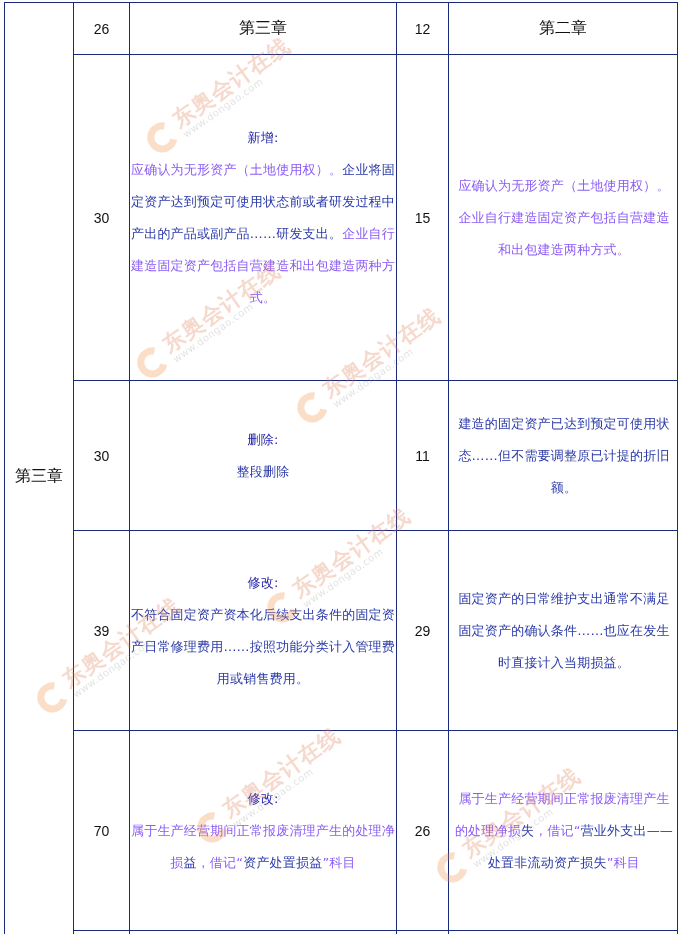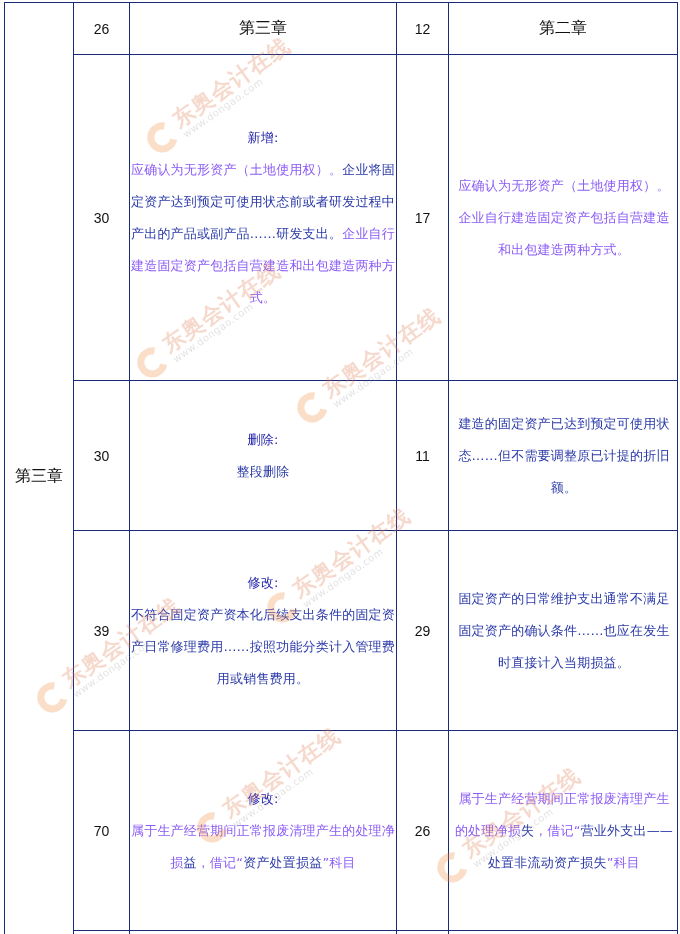--- a/index.html
+++ b/index.html
@@ -122,21 +122,21 @@
     <td class="page-num">12</td>
     <td class="plain">第二章</td>
   </tr>
 
   <tr style="height:326px">
     <td class="page-num">30</td>
     <td class="cell-text">
       <span class="label">新增:</span>
       <span class="black">应确认为无形资产（土地使用权）。</span><span class="blue">企业将固定资产达到预定可使用状态前或者研发过程中产出的产品或副产品……研发支出。</span><span class="black">企业自行建造固定资产包括自营建造和出包建造两种方式。</span>
     </td>
-    <td class="page-num">17</td>
+    <td class="page-num">15</td>
     <td class="cell-text old">
       <span class="para black">应确认为无形资产（土地使用权）。</span>
       <span class="black">企业自行建造固定资产包括自营建造和出包建造两种方式。</span>
     </td>
   </tr>
 
   <tr style="height:150px">
     <td class="page-num">30</td>
     <td class="cell-text">
       <span class="label">删除:</span>

